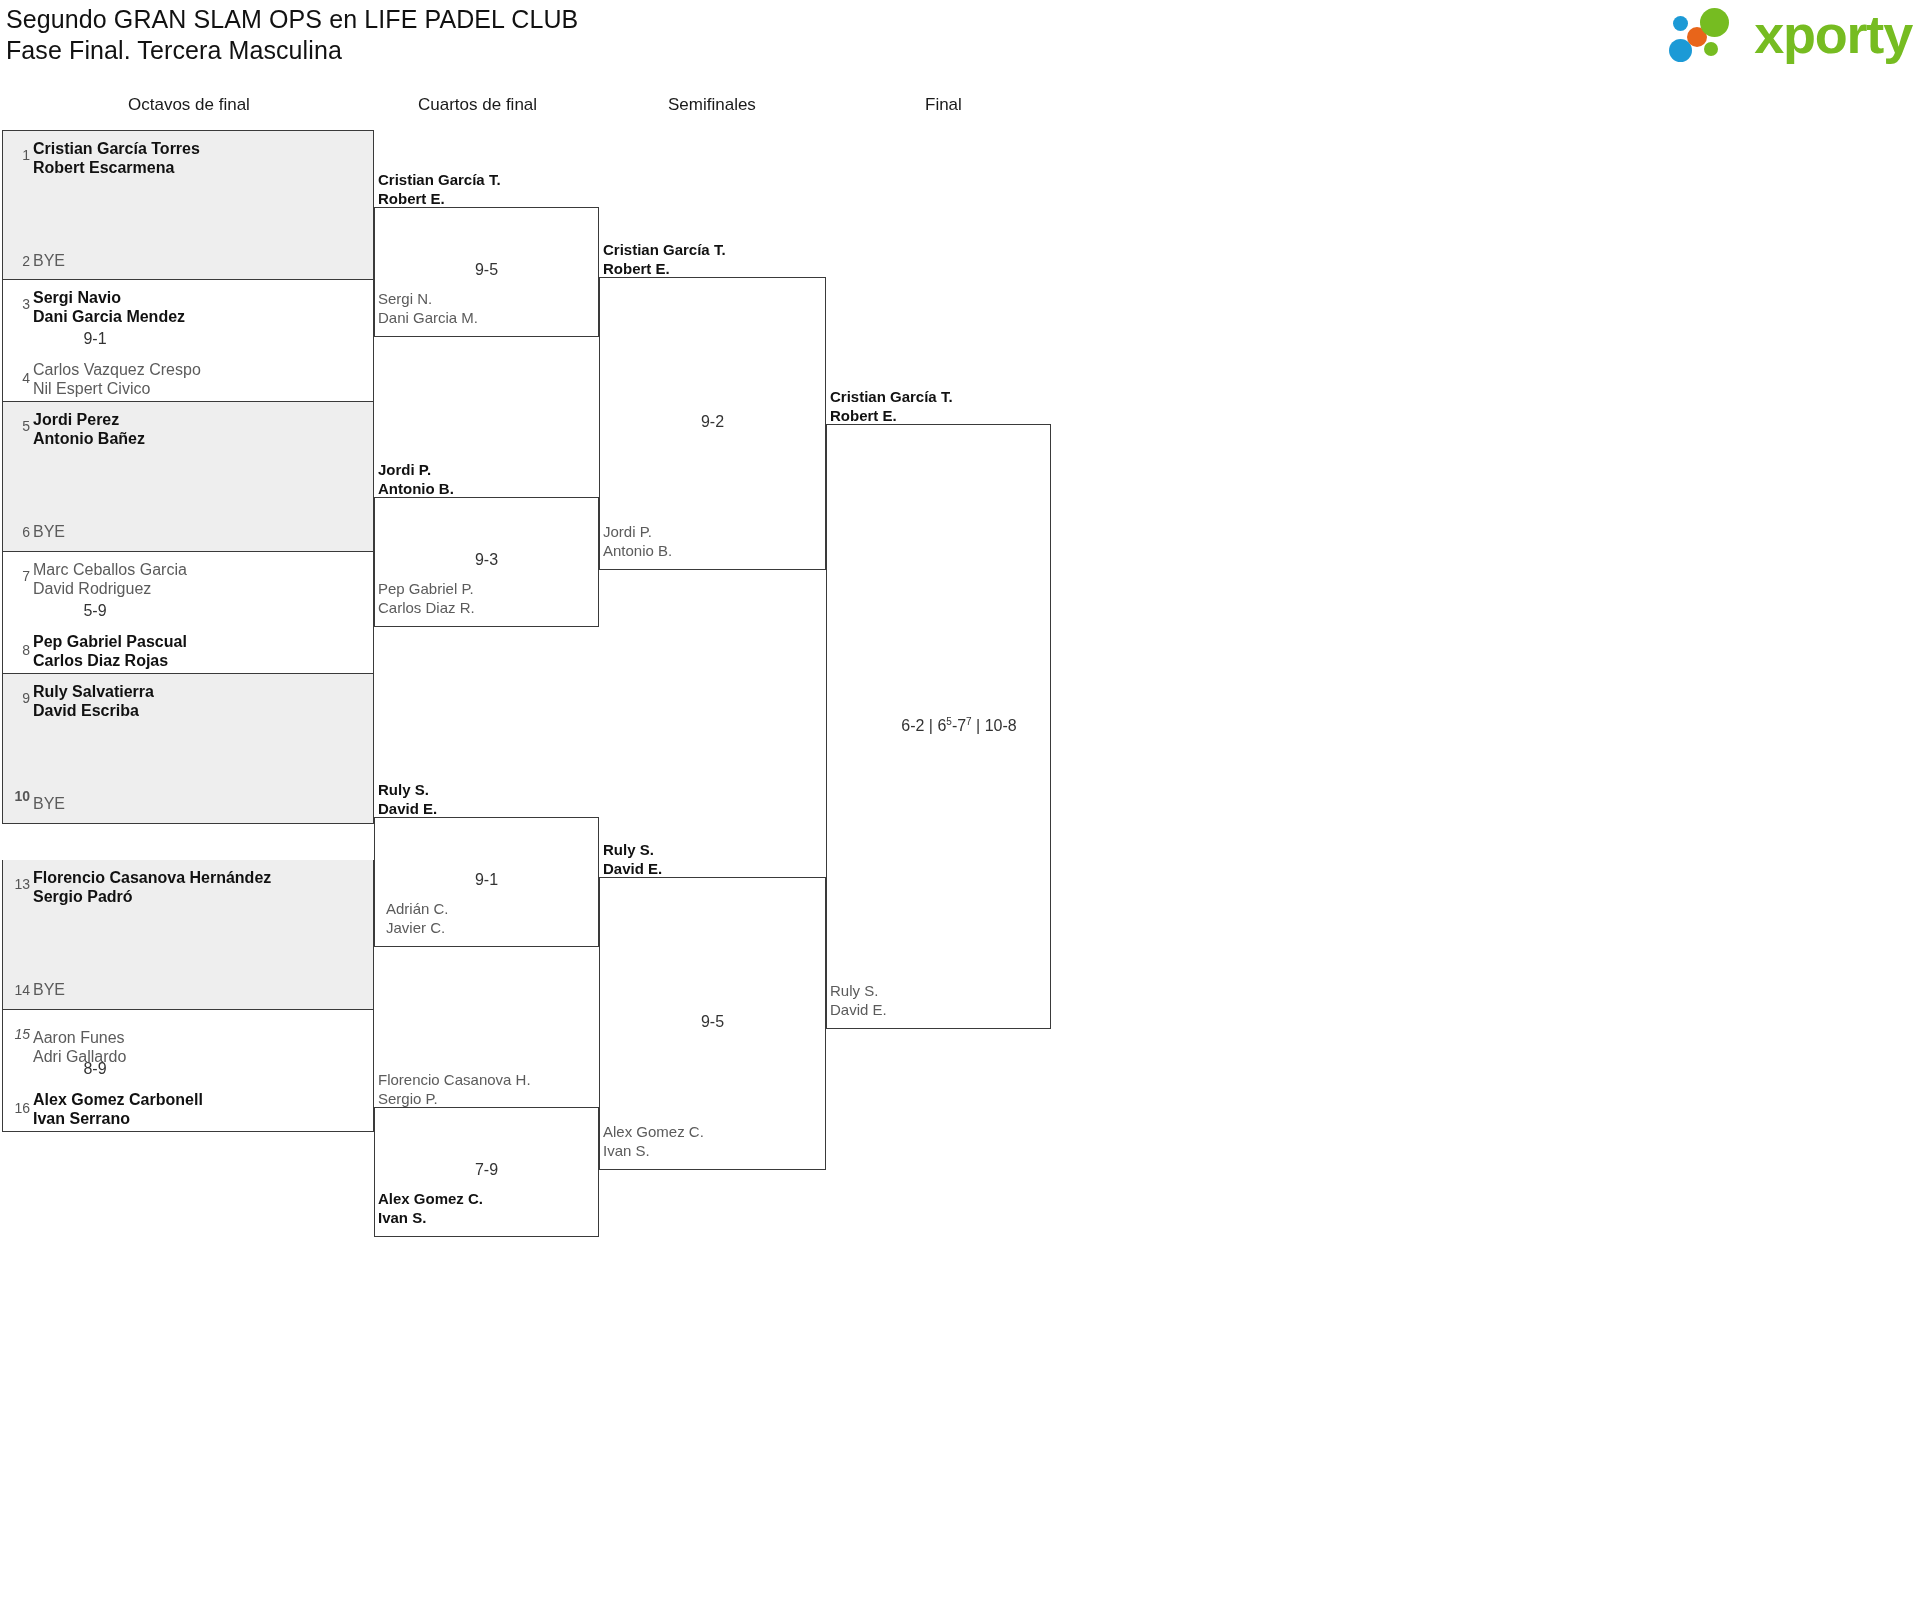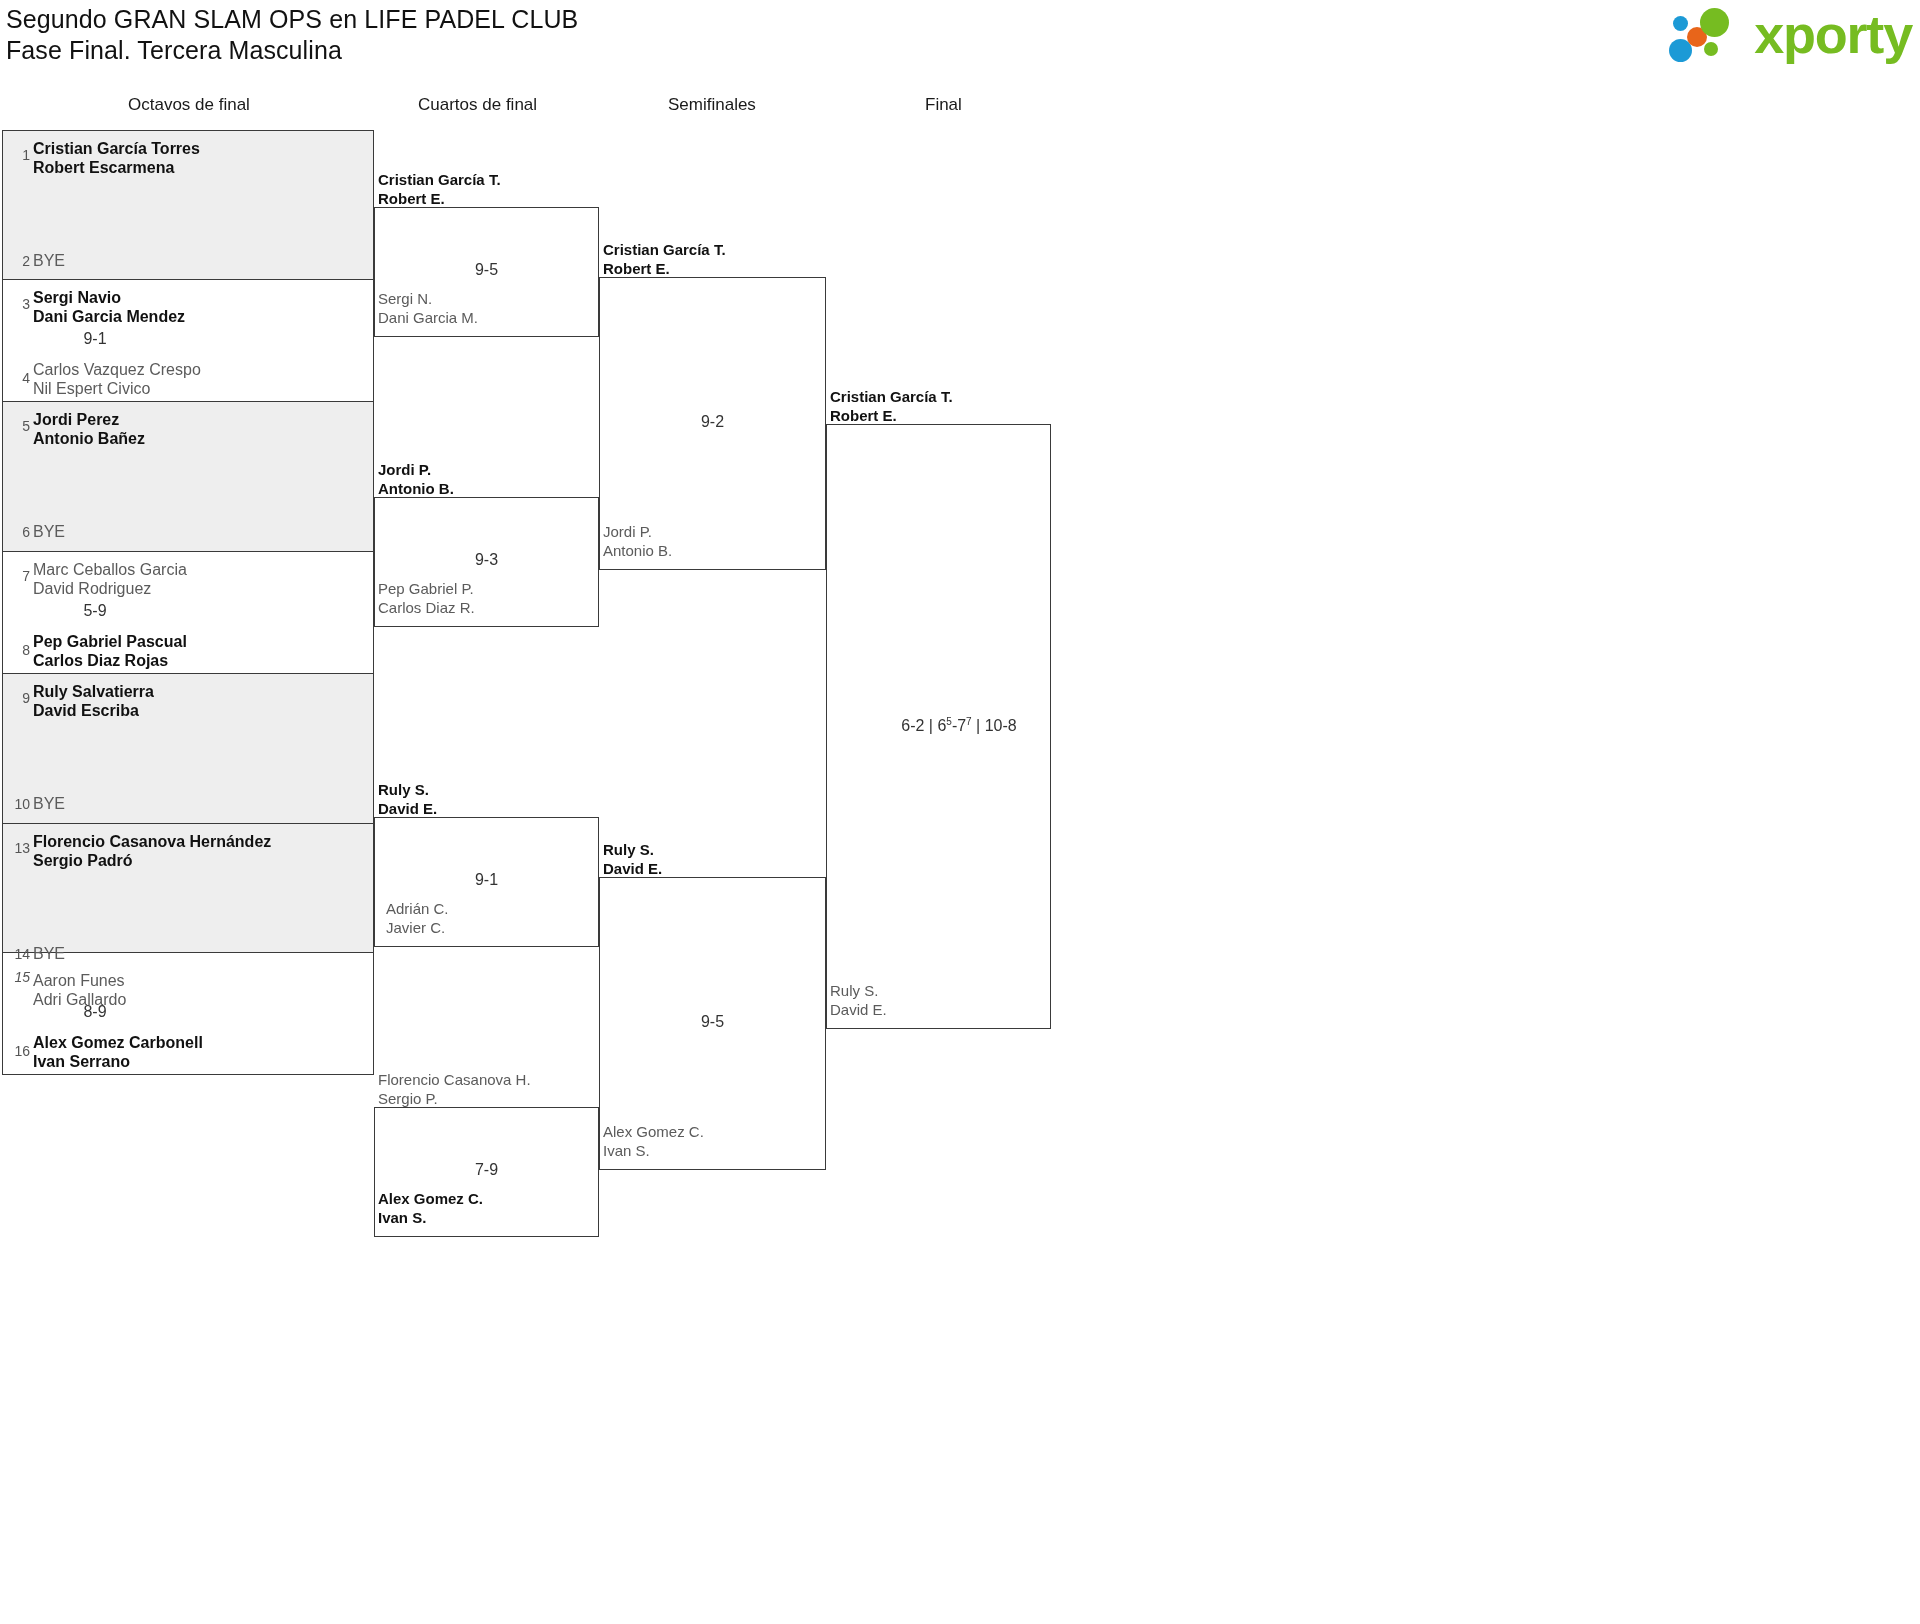--- a/index.html
+++ b/index.html
@@ -161,24 +161,24 @@
       <div class="r1-match" style="height: 122px;">
         <div class="r1-seed" style="top: 16px;">7</div>
         <div class="r1-team lose" style="top: 8px;">Marc Ceballos Garcia<br>David Rodriguez</div>
         <div class="r1-seed" style="top: 90px;">8</div>
         <div class="r1-team win" style="top: 80px;">Pep Gabriel Pascual<br>Carlos Diaz Rojas</div>
         <div class="r1-score" style="top: 50px;">5-9</div>
       </div>
       <div class="r1-match bye" style="height: 150px;">
         <div class="r1-seed" style="top: 16px;">9</div>
         <div class="r1-team win" style="top: 8px;">Ruly Salvatierra<br>David Escriba</div>
-        <div class="r1-seed" style="top: 122px;">10</div>
-        <div class="r1-team byetext" style="top: 120px;">BYE</div>
-      </div>
-      <div class="r1-match bye" style="height: 129px;">
+        <div class="r1-seed" style="top: 114px; font-weight: bold;">10</div>
+        <div class="r1-team byetext" style="top: 120px;">BYE</div>
+      </div>
+      <div class="r1-match bye" style="height: 150px; margin-top: 36px;">
         <div class="r1-seed" style="top: 16px;">13</div>
         <div class="r1-team win" style="top: 8px;">Florencio Casanova Hernández<br>Sergio Padró</div>
         <div class="r1-seed" style="top: 122px;">14</div>
         <div class="r1-team byetext" style="top: 120px;">BYE</div>
       </div>
       <div class="r1-match" style="height: 122px;">
         <div class="r1-seed" style="top: 16px; font-style: italic;">15</div>
         <div class="r1-team lose" style="top: 18px;">Aaron Funes<br>Adri Gallardo</div>
         <div class="r1-seed" style="top: 90px;">16</div>
         <div class="r1-team win" style="top: 80px;">Alex Gomez Carbonell<br>Ivan Serrano</div>

